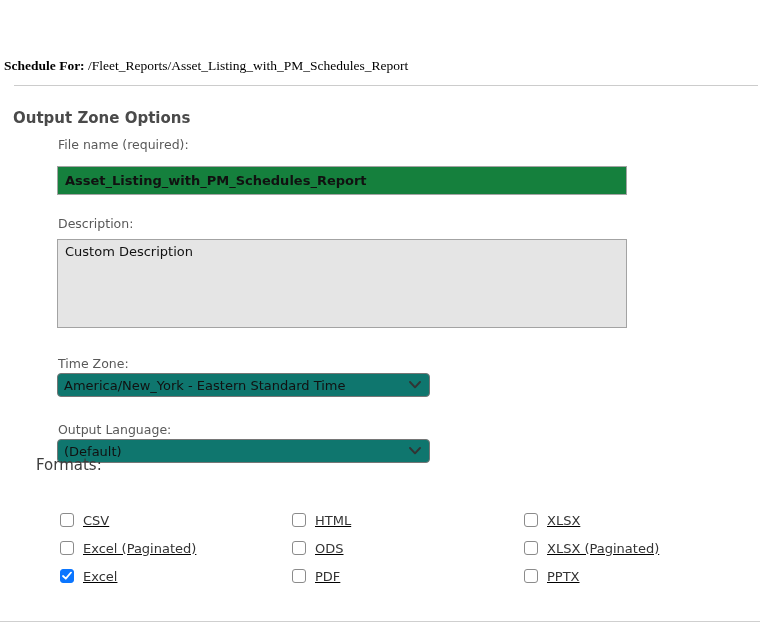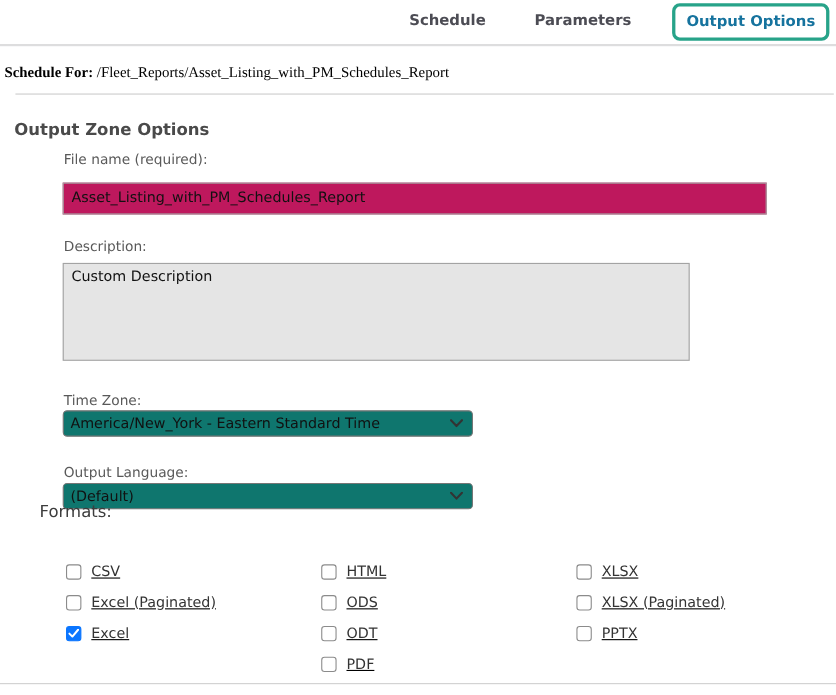--- a/index.html
+++ b/index.html
@@ -33,24 +33,24 @@
 
   
   .form-label { position: absolute; left: 58px; font-size: 12.5px; color: #595959; white-space: nowrap; }
   .lbl-filename { top: 137px; }
   .lbl-desc     { top: 216px; }
   .lbl-tz       { top: 356px; }
   .lbl-lang     { top: 422px; }
   .lbl-formats  { position: absolute; left: 36px; top: 456px; font-size: 15px; color: #3d3d3d; }
 
   .text-input {
-    position: absolute; left: 57px; width: 640px; height: 29px;
-    border: 1px solid #a3a3a3; border-radius: 0; background: #be185d;
+    position: absolute; left: 57px; width: 570px; height: 29px;
+    border: 1px solid #a3a3a3; border-radius: 0; background: #15803d;
     font-family: "DejaVu Sans", sans-serif; font-size: 13px; color: #111;
-    padding: 0 7px; outline: none;
+    padding: 0 7px; outline: none; font-weight: bold;
   }
   .input-filename { top: 166px; }
   .desc-textarea {
     position: absolute; left: 57px; top: 239px; width: 570px; height: 89px;
     border: 1px solid #a3a3a3; background: #e5e5e5; resize: none;
     font-family: "DejaVu Sans", sans-serif; font-size: 13px; color: #111;
     padding: 4px 7px; outline: none;
   }
 
   .select-wrap { position: absolute; left: 57px; width: 373px; height: 24px; }
@@ -83,27 +83,20 @@
   .fmt.is-checked .check-glyph { display: block; }
   .fmt-label { font-size: 13px; color: #333; white-space: nowrap; }
 
   .divider-bottom { position: absolute; left: 0; right: 0; top: 621px; border-top: 1px solid #cfcfcf; }
 </style>
 </head>
 <body>
 
 <div class="page">
 
-  <div class="tabbar">
-    <div class="tab tab-schedule">Schedule</div>
-    <div class="tab tab-parameters">Parameters</div>
-    <div class="tab-active-box">
-      <span class="tab-label">Output Options</span>
-    </div>
-  </div>
 
   <div class="schedule-for">
     <span class="bold">Schedule For:</span>
     <span>/Fleet_Reports/Asset_Listing_with_PM_Schedules_Report</span>
   </div>
   <div class="divider-schedule"></div>
 
   <div class="section-title">Output Zone Options</div>
 
   <div class="form-label lbl-filename">File name (required):</div>
@@ -166,25 +159,20 @@
         <span class="fmt-label">HTML</span>
       </label>
       <label class="fmt">
         <input type="checkbox" style="">
 
         <span class="fmt-label">ODS</span>
       </label>
       <label class="fmt">
         <input type="checkbox" style="">
 
-        <span class="fmt-label">ODT</span>
-      </label>
-      <label class="fmt">
-        <input type="checkbox" style="">
-
         <span class="fmt-label">PDF</span>
       </label>
     </div>
 
     <div class="fmt-col fmt-col-3">
       <label class="fmt">
         <input type="checkbox" style="">
 
         <span class="fmt-label">XLSX</span>
       </label>

